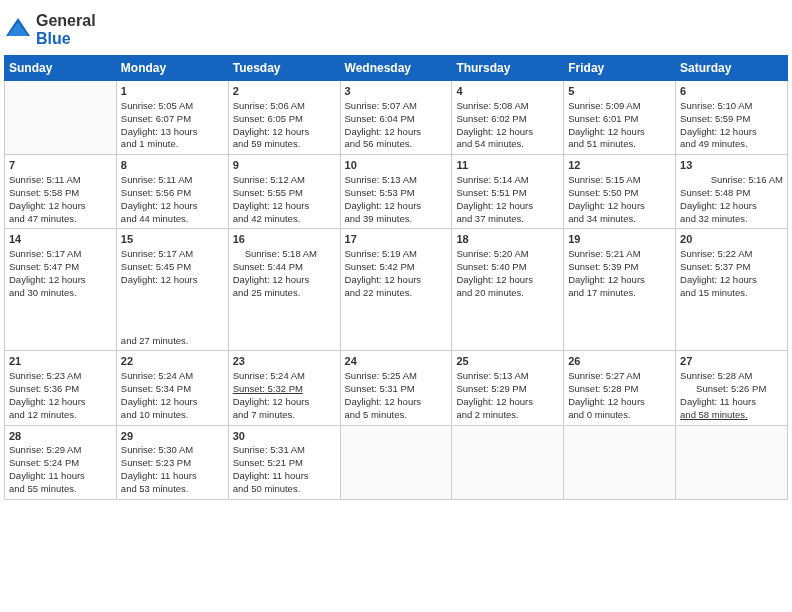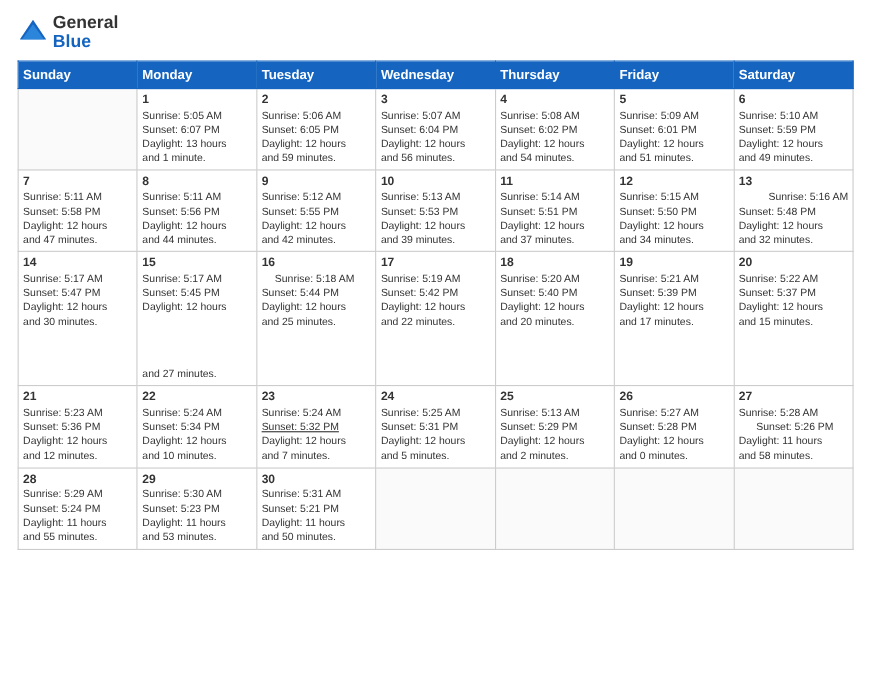--- a/index.html
+++ b/index.html
@@ -6,21 +6,21 @@
     body {
       font-family: Arial, sans-serif;
       background: #fff;
       width: 792px;
       height: 612px;
       overflow: hidden;
     }
     .page {
       width: 792px;
       height: 612px;
-      padding: 12px 16px;
+      padding: 12px 4px;
       background: #fff;
     }
     .header {
       display: flex;
       justify-content: space-between;
       align-items: flex-start;
       margin-bottom: 8px;
     }
     .logo {
       display: flex;
@@ -301,21 +301,21 @@
             <span style="display: block;">Sunrise: 5:27 AM</span>
             <span style="display: block;">Sunset: 5:28 PM</span>
             <span style="display: block;">Daylight: 12 hours</span>
             <span style="display: block;">and 0 minutes.</span>
           </td>
           <td>
             <span class="day-num">27</span>
             <span style="display: block;">Sunrise: 5:28 AM</span>
             <span style="display: block; margin-left: 16px;">Sunset: 5:26 PM</span>
             <span style="display: block;">Daylight: 11 hours</span>
-            <span style="display: block;">and 58 minutes.</span>
+            <span style="display: block; text-decoration: underline;">and 58 minutes.</span>
           </td>
         </tr>
         <tr>
           <td>
             <span class="day-num">28</span>
             <span style="display: block;">Sunrise: 5:29 AM</span>
             <span style="display: block;">Sunset: 5:24 PM</span>
             <span style="display: block;">Daylight: 11 hours</span>
             <span style="display: block;">and 55 minutes.</span>
           </td>

